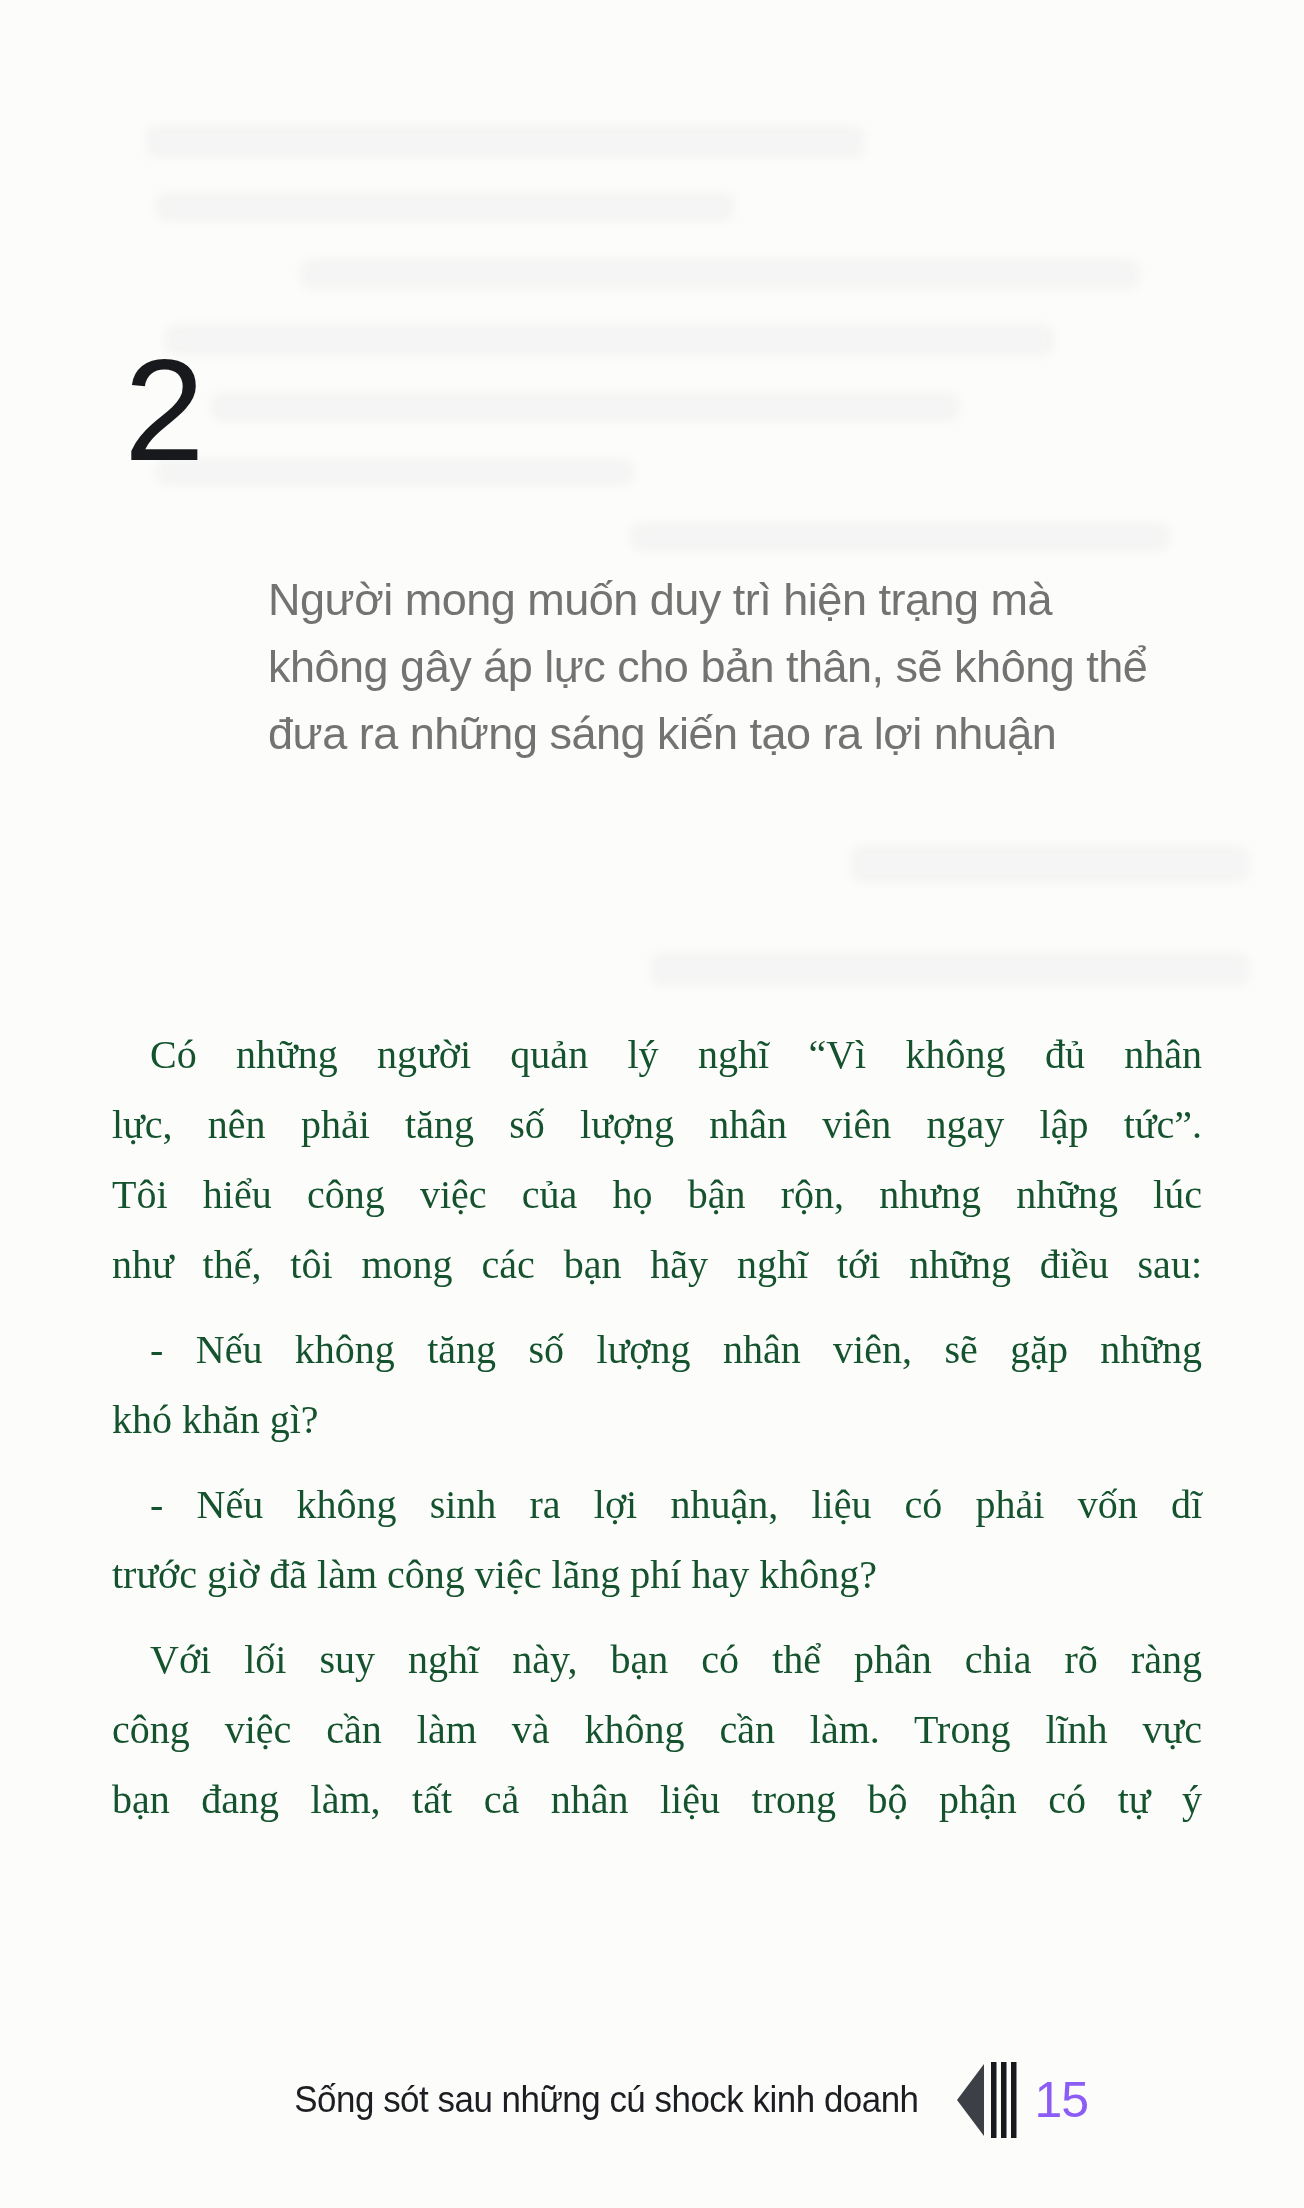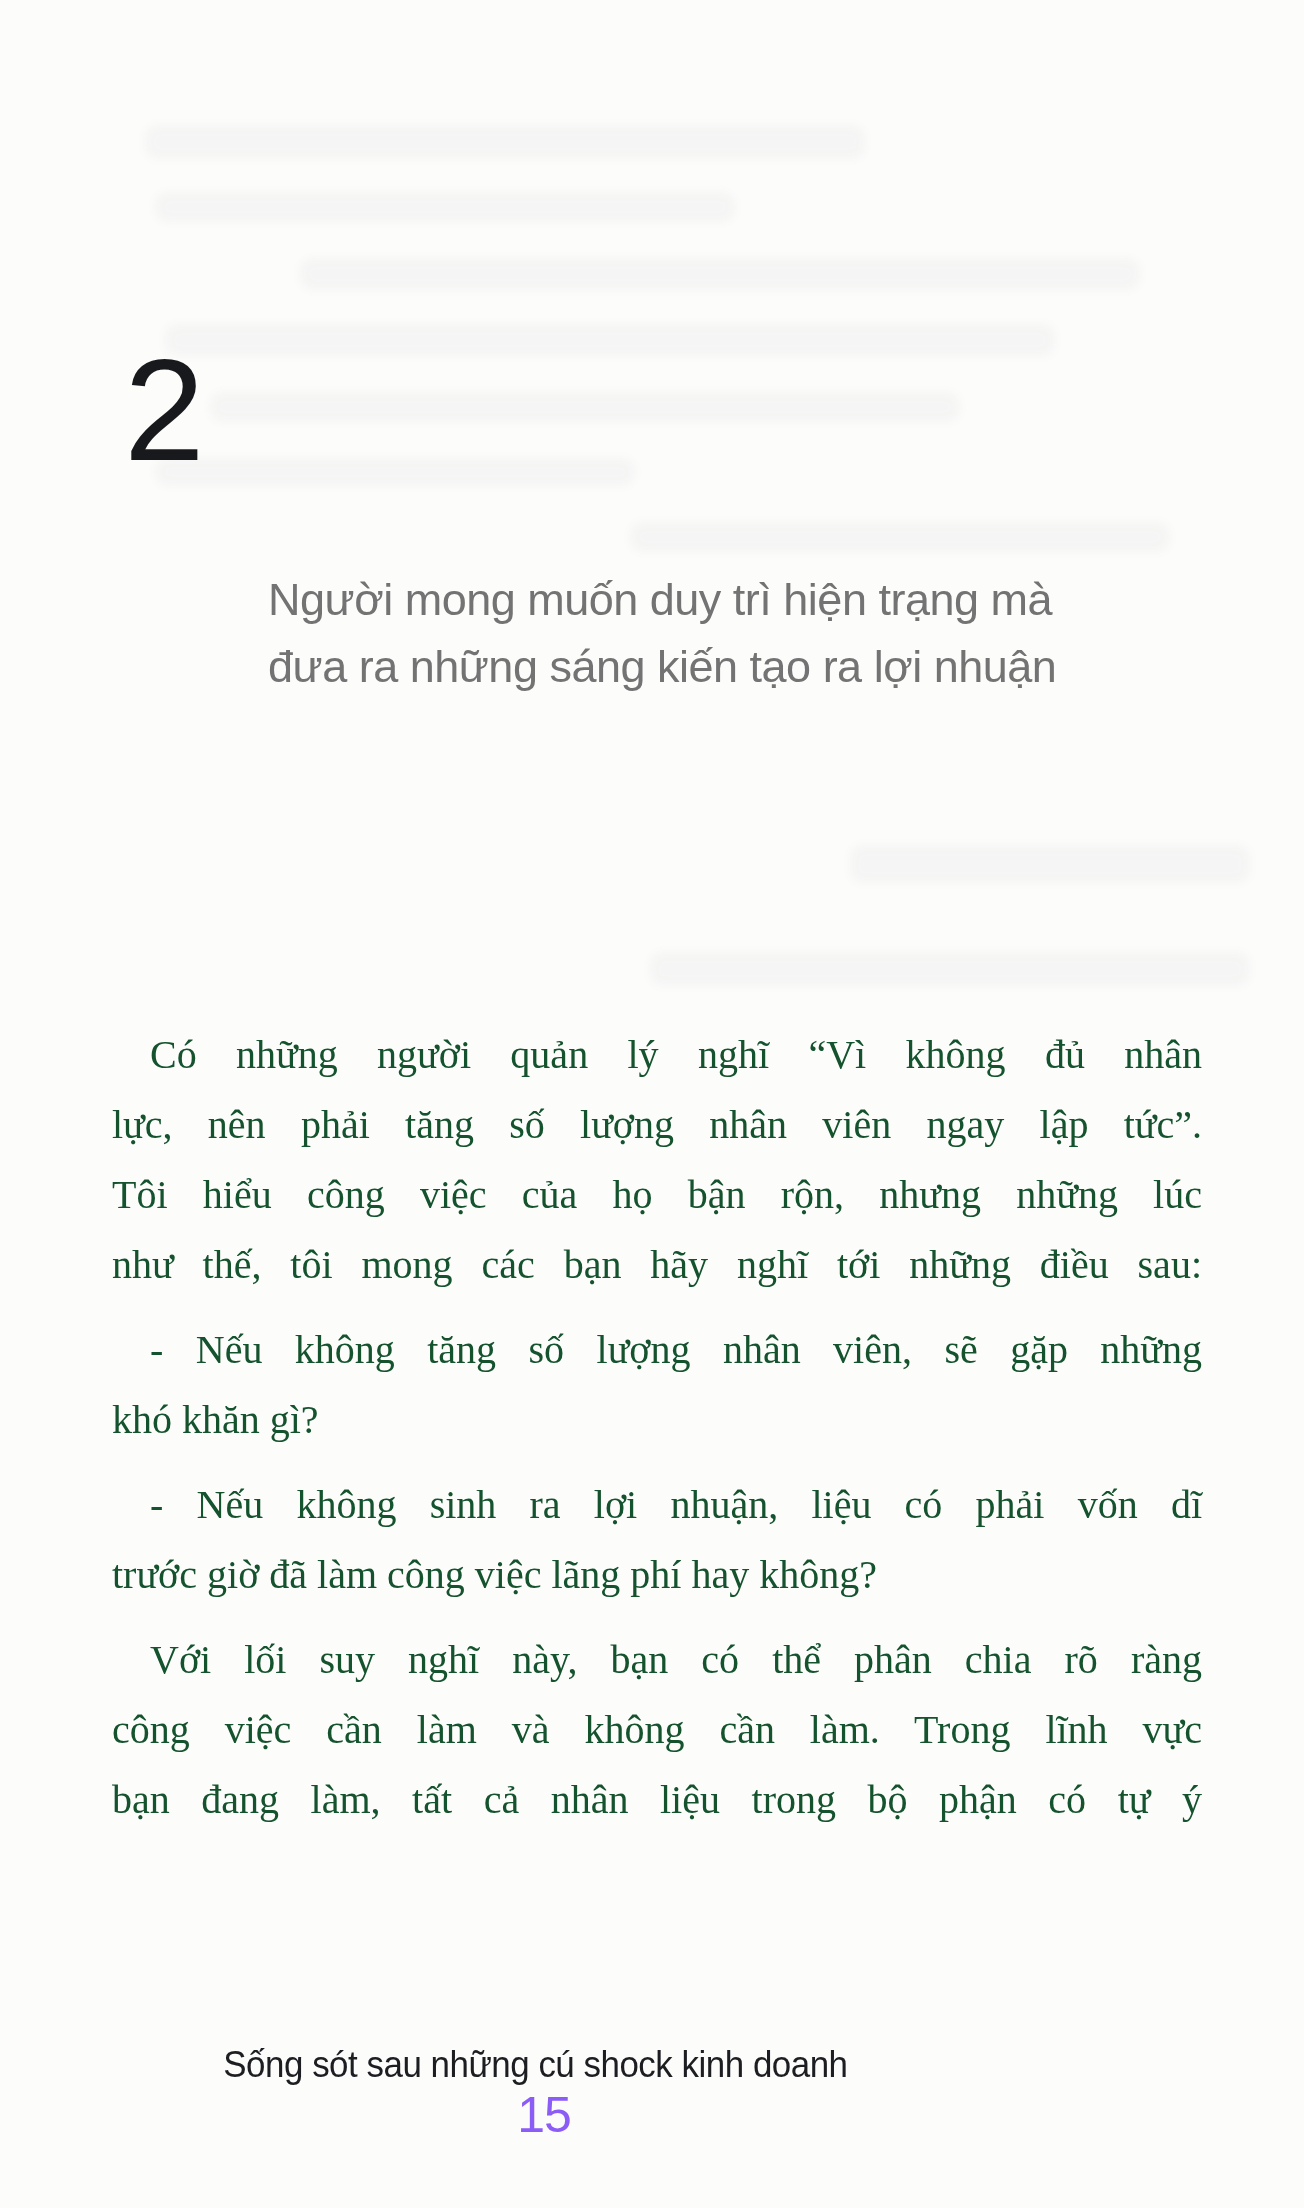--- a/index.html
+++ b/index.html
@@ -70,21 +70,20 @@
   .footer {
     position: absolute;
     left: 0;
     top: 2056px;
     width: 1096px;
     height: 88px;
     display: flex;
     align-items: center;
     justify-content: flex-end;
     padding-right: 8px;
-    flex-direction: column;
   }
   .footer-title {
     font-family: "Liberation Sans", sans-serif;
     font-size: 36px;
     color: #1c1e22;
     letter-spacing: -0.5px;
     margin-right: 36px;
     transform: scaleX(0.97);
     transform-origin: right center;
     white-space: nowrap;
@@ -109,20 +108,21 @@
   <div class="smudge" style="left:210px; top:392px; width:750px; height:30px;"></div>
   <div class="smudge" style="left:155px; top:458px; width:480px; height:28px;"></div>
   <div class="smudge" style="left:630px; top:522px; width:540px; height:30px;"></div>
   <div class="smudge" style="left:850px; top:845px; width:400px; height:38px;"></div>
   <div class="smudge" style="left:650px; top:952px; width:600px; height:34px;"></div>
 
   <div class="chapter-number">2</div>
 
   <div class="quote">
     <div class="line">Người mong muốn duy trì hiện trạng mà</div>
+    <div class="line">không gây áp lực cho bản thân, sẽ không thể</div>
     <div class="line">đưa ra những sáng kiến tạo ra lợi nhuận</div>
   </div>
 
   <div class="body-text">
     <p>
       <span class="line fill indent" style="display:block">Có những người quản lý nghĩ “Vì không đủ nhân</span>
       <span class="line fill" style="display:block">lực, nên phải tăng số lượng nhân viên ngay lập tức”.</span>
       <span class="line fill" style="display:block">Tôi hiểu công việc của họ bận rộn, nhưng những lúc</span>
       <span class="line fill" style="display:block">như thế, tôi mong các bạn hãy nghĩ tới những điều sau:</span>
     </p>

